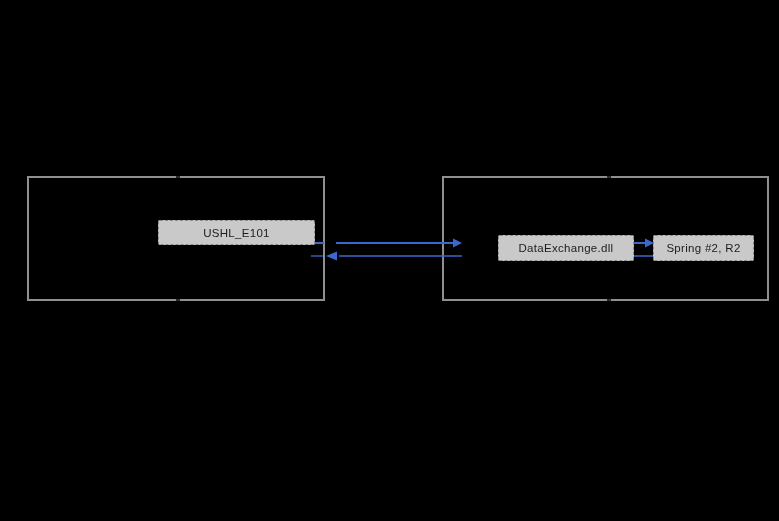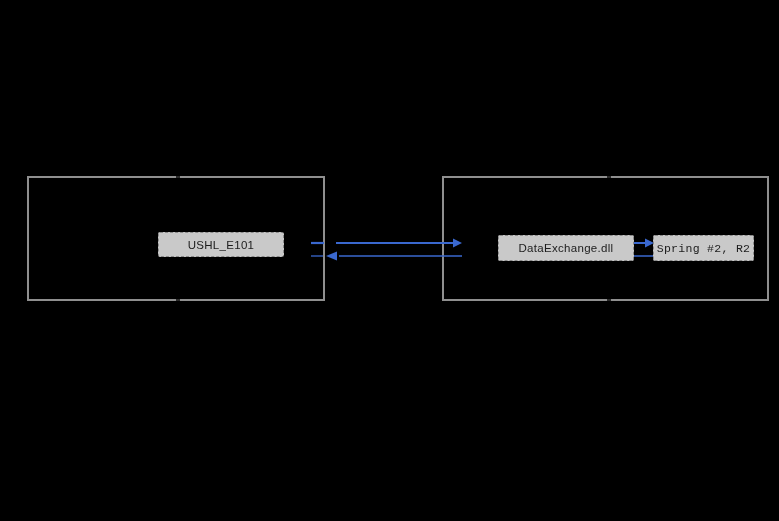--- a/index.html
+++ b/index.html
@@ -36,23 +36,23 @@
     border-radius: 2px;
     box-sizing: border-box;
     display: flex;
     align-items: center;
     justify-content: center;
     font-size: 11.5px;
     color: #1c1c1c;
     letter-spacing: 0.3px;
     white-space: nowrap;
   }
-  .node-ushl     { left: 158px; top: 232px; width: 126px; height: 25px; }
+  .node-ushl     { left: 158px; top: 220px; width: 157px; height: 25px; }
   .node-dataexch { left: 462px; top: 235px; width: 136px; height: 26px; margin-left: 36px; }
-  .node-spring   { left: 653px; top: 235px; width: 101px; height: 26px; font-family: Liberation Mono, monospace; }
+  .node-spring   { left: 653px; top: 235px; width: 101px; height: 26px; }
   #edge-layer {
     position: absolute;
     left: 0;
     top: 0;
     width: 779px;
     height: 521px;
     pointer-events: none;
   }
 </style>
 </head>

